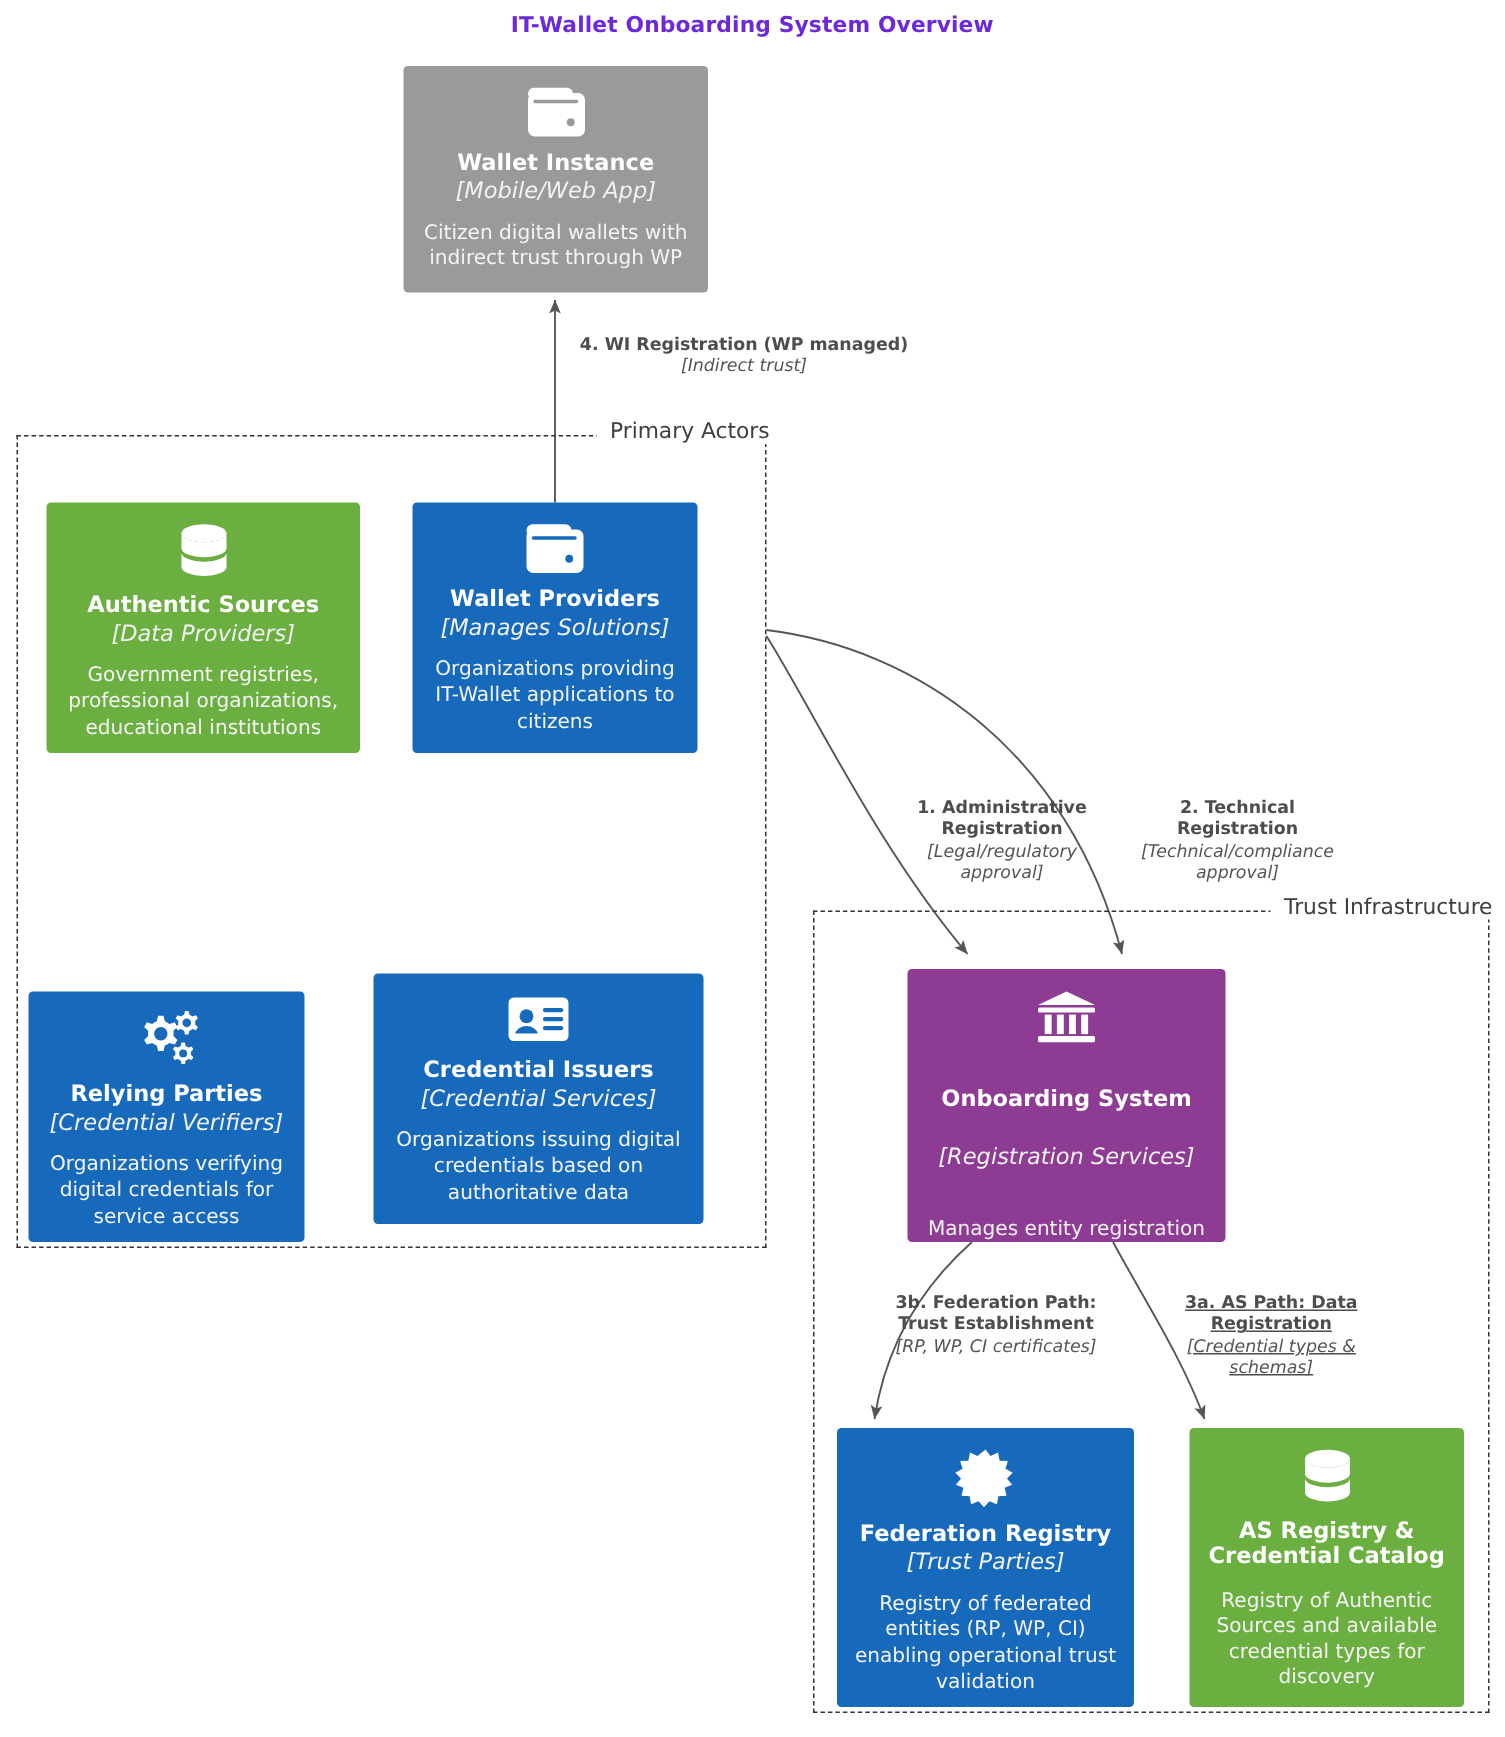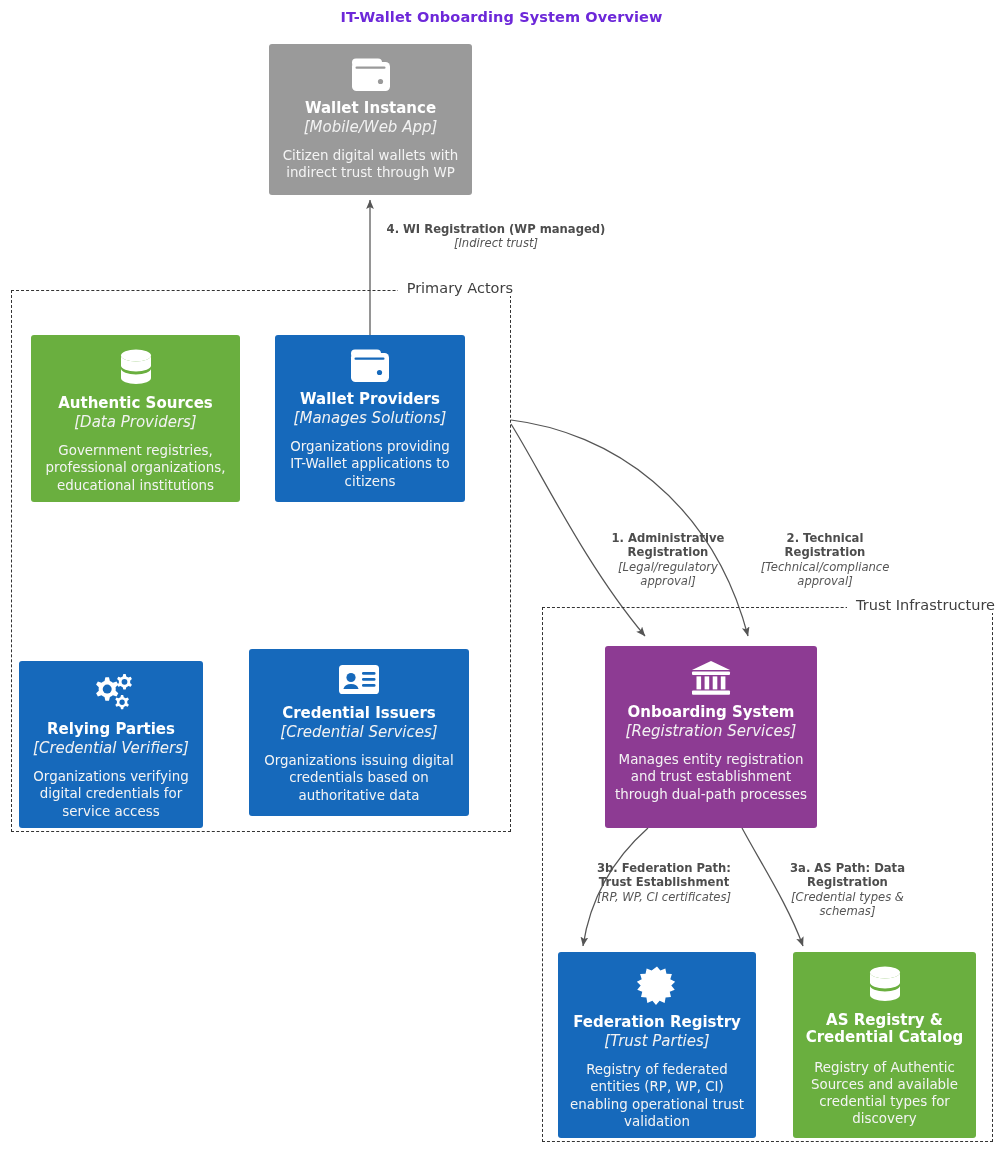--- a/index.html
+++ b/index.html
@@ -95,21 +95,21 @@
   .node .node-desc {
     font-size: 13.4px;
     line-height: 1.28;
     margin-top: 11px;
     color: #f4f4f4;
   }
 
   .c-gray  { background: #9a9a9a; }
   .c-blue  { background: #1669bb; text-align: center; }
   .c-green { background: #6aaf3f; }
-  .c-purple{ background: #8d3b93; }
+  .c-purple{ background: #8d3b93; gap: 20px; }
 
   
   .edge-label {
     position: absolute;
     text-align: center;
     font-size: 11.6px;
     color: #4d4d4d;
     line-height: 1.25;
   }
   .edge-label .el-main {
@@ -307,18 +307,18 @@
   <div class="edge-label" style="left:750px; top:531px; width:150px;">
     <span class="el-main">2. Technical Registration</span>
     <span class="el-sub">[Technical/compliance approval]</span>
   </div>
 
   <div class="edge-label" style="left:583px; top:861px; width:162px;">
     <span class="el-main">3b. Federation Path: Trust Establishment</span>
     <span class="el-sub">[RP, WP, CI certificates]</span>
   </div>
 
-  <div class="edge-label" style="left:775px; top:861px; width:145px;">
+  <div class="edge-label" style="left:775px; top:861px; width:145px;text-decoration:underline;">
     <span class="el-main">3a. AS Path: Data Registration</span>
     <span class="el-sub">[Credential types &amp; schemas]</span>
   </div>
 
 </div>
 
 </body></html>

